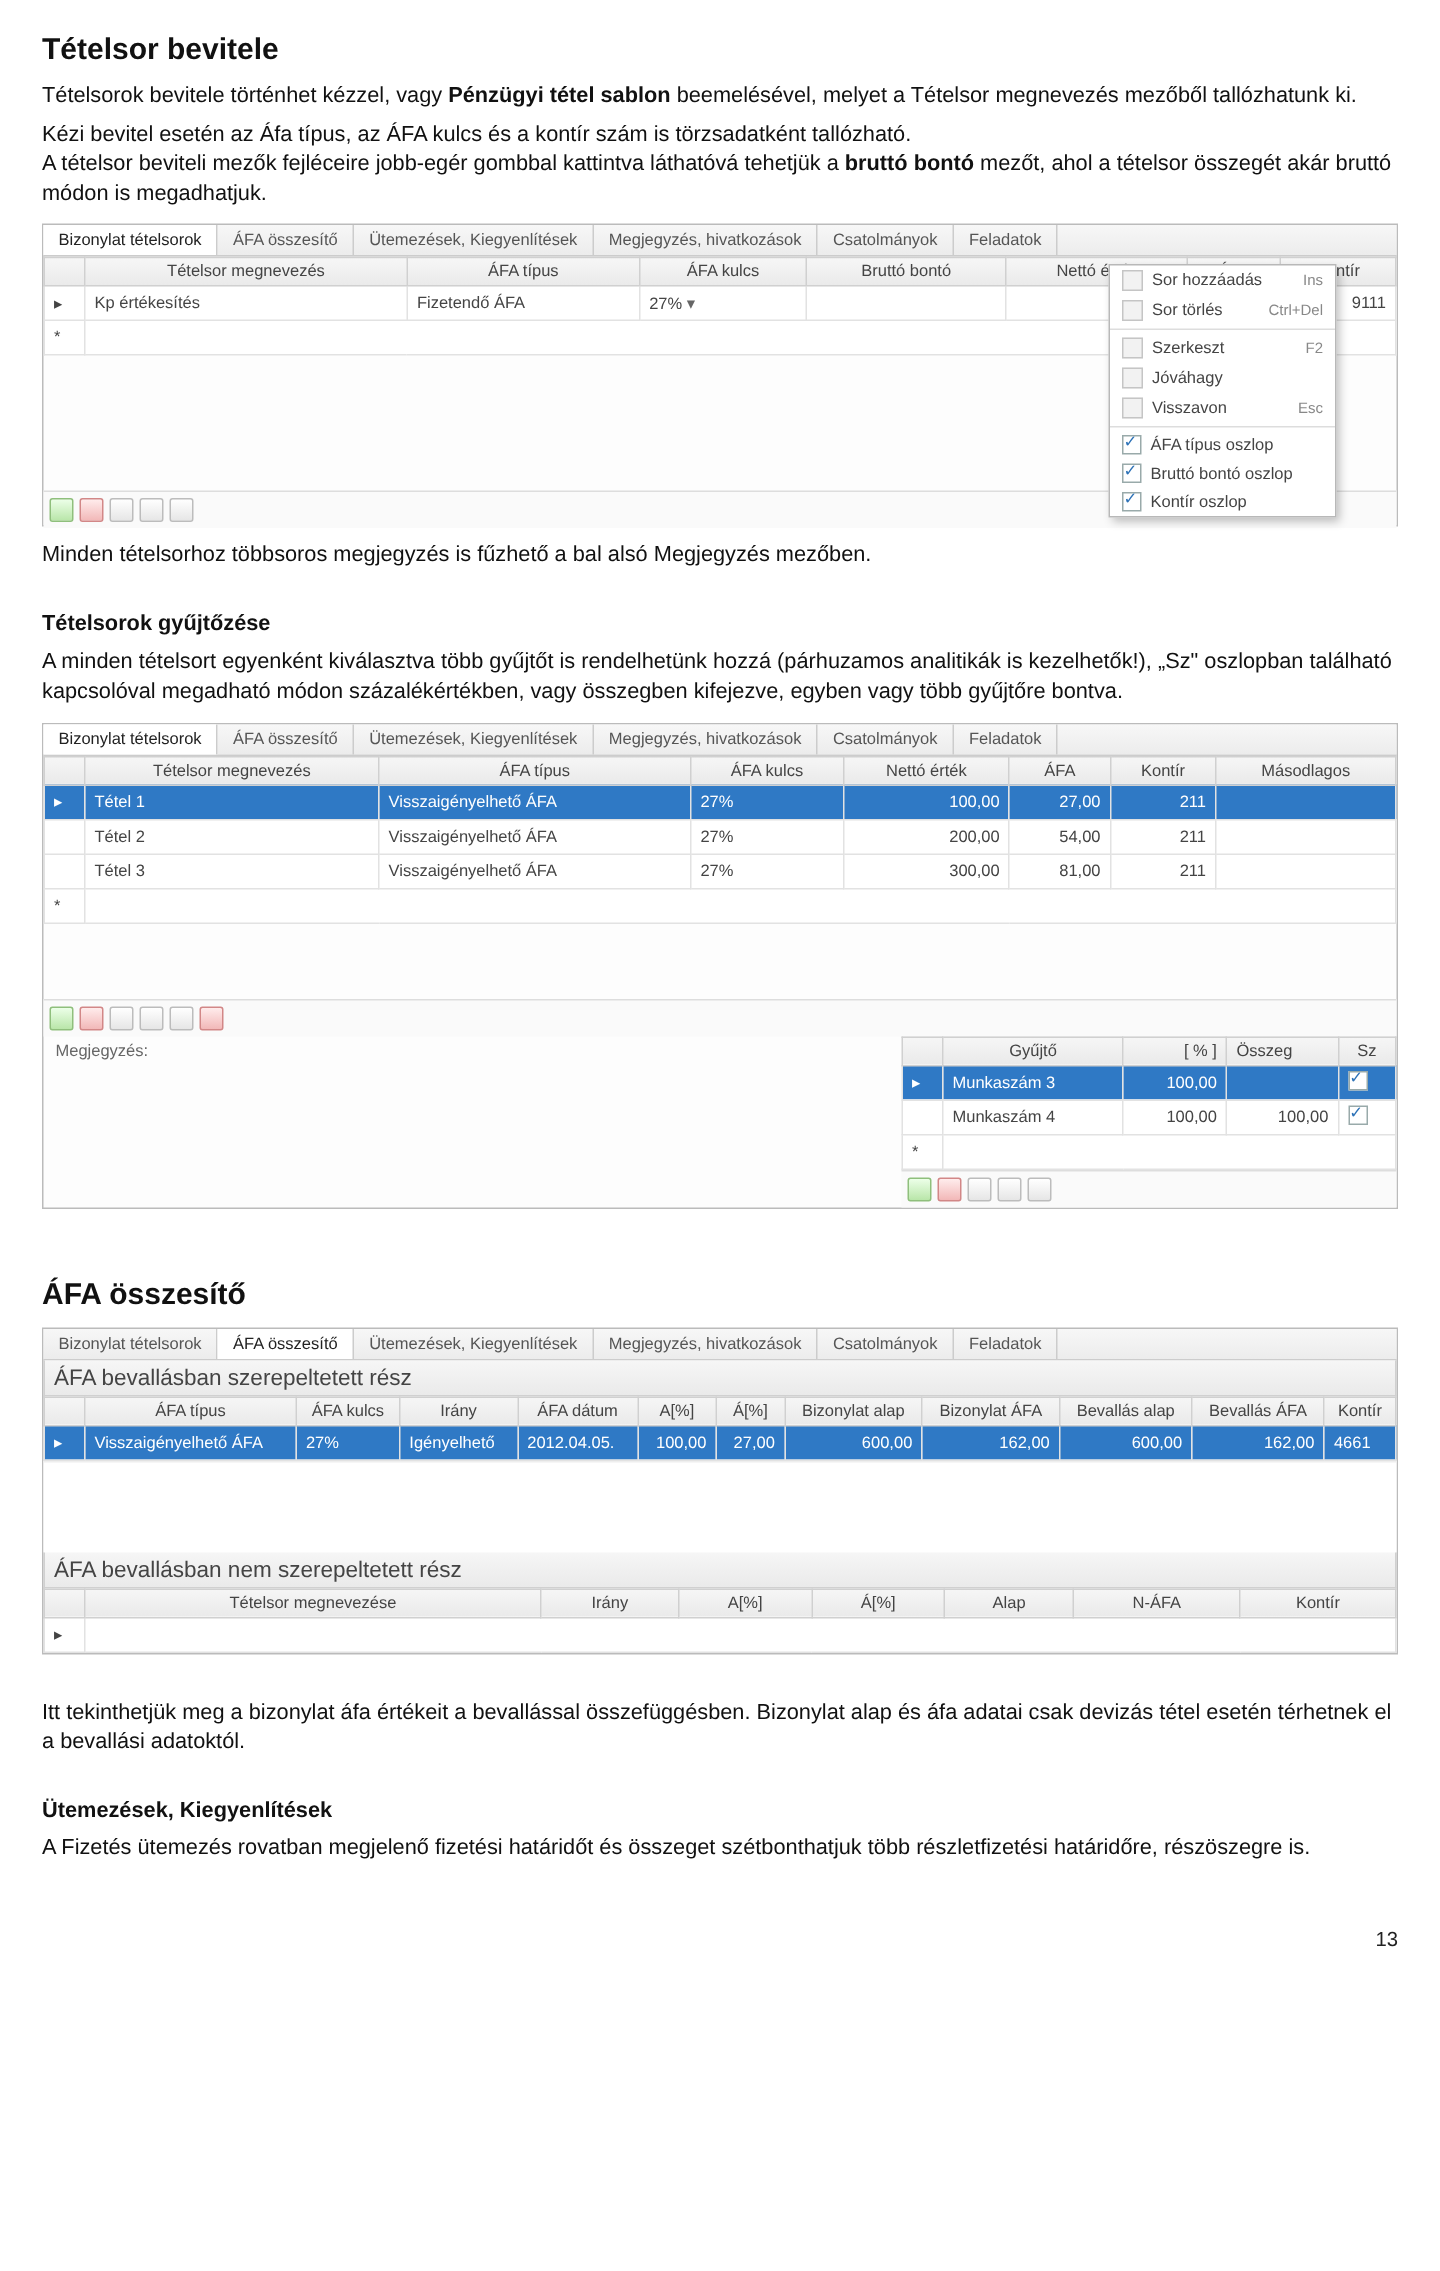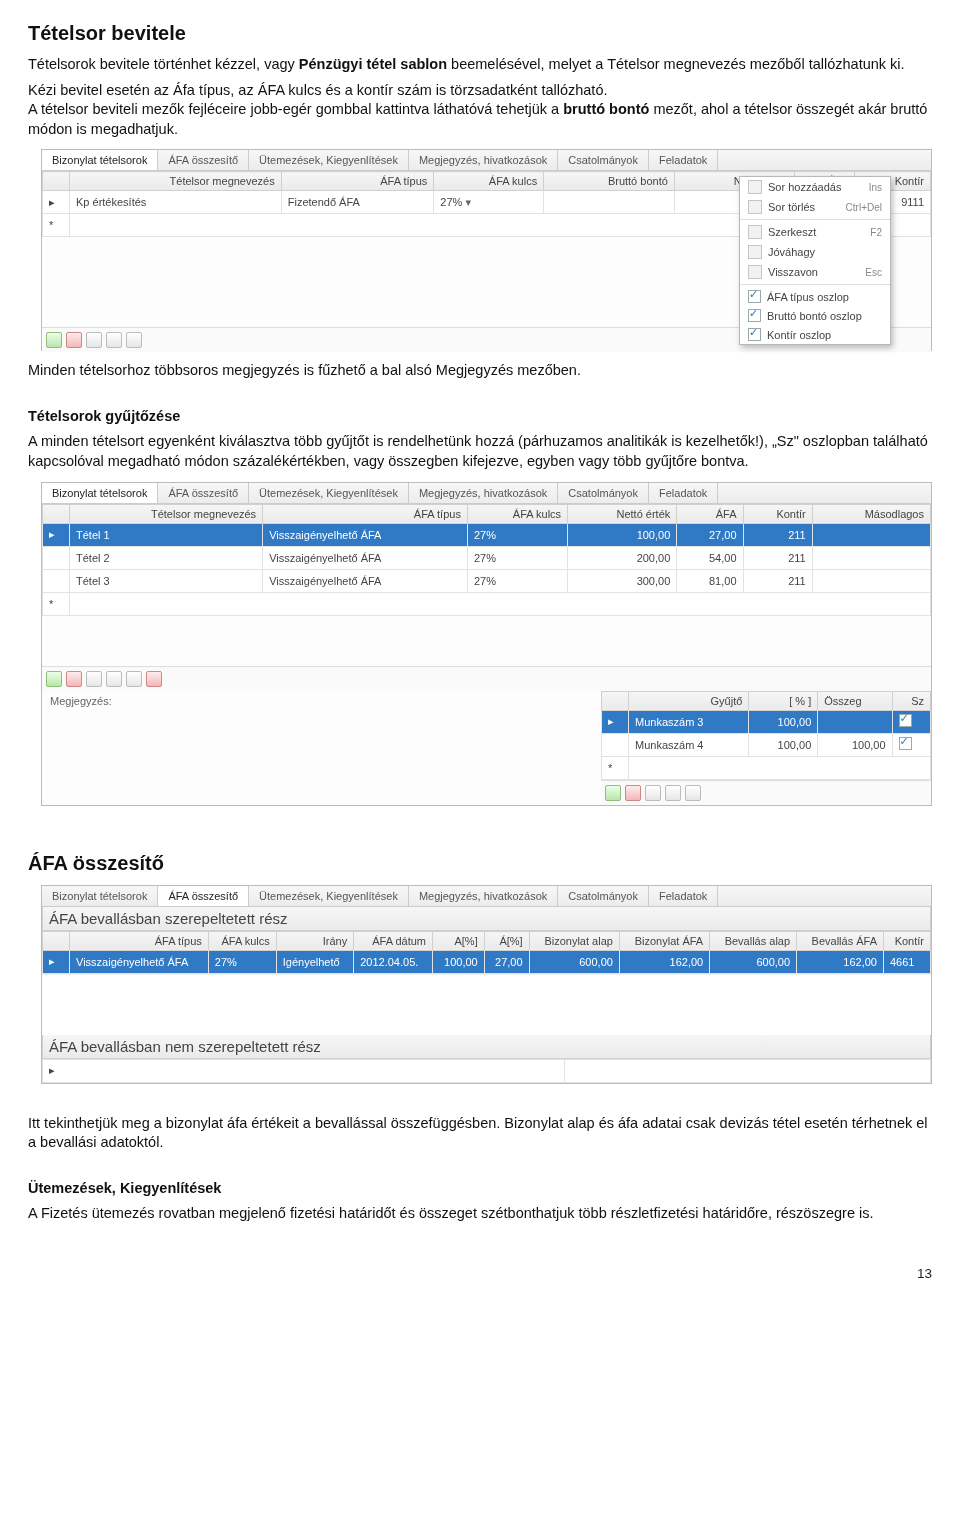--- a/index.html
+++ b/index.html
@@ -1,25 +1,25 @@
 <!DOCTYPE html>
 <html><head>
 <meta charset="utf-8">
 <style>
   body{margin:0;background:#fff;font-family:Tahoma,Verdana,sans-serif;font-size:14px;color:#111;width:960px}
   .page{padding:18px 28px 8px 28px}
   h2{font-size:20px;margin:4px 0 10px 0;font-weight:700}
   p{margin:4px 0 6px 0;line-height:1.35;font-size:14.5px}
   .b{font-weight:700}
-  .shot{border:1px solid #bbb;background:#fdfdfd;font-size:11px;color:#444;margin:10px 0 10px 13px}
+  .shot{border:1px solid #bbb;background:#fdfdfd;font-size:11px;color:#444;margin:10px 0 10px 0}
   .tabs{display:flex;background:linear-gradient(#f7f7f7,#ececec);border-bottom:1px solid #ccc}
   .tab{padding:4px 10px;border-right:1px solid #ccc;color:#555;cursor:default}
   .tab.active{background:#fff;color:#222}
   table.grid{width:100%;border-collapse:collapse;font-size:11px}
-  table.grid th{background:linear-gradient(#f6f6f6,#eaeaea);border:1px solid #d0d0d0;padding:3px 6px;text-align:right;font-weight:400;color:#444}
+  table.grid th{background:linear-gradient(#f6f6f6,#eaeaea);border:1px solid #d0d0d0;padding:3px 6px;text-align:center;font-weight:400;color:#444}
   table.grid td{border:1px solid #e2e2e2;padding:3px 6px;background:#fff;color:#444;height:16px}
   tr.sel td{background:#2f79c5;color:#fff}
   .toolbar{display:flex;gap:4px;padding:4px;border-top:1px solid #ddd;background:#fafafa;align-items:center}
   .tb{width:14px;height:14px;border:1px solid #bcbcbc;border-radius:2px;background:linear-gradient(#fff,#e6e6e6);display:inline-block}
   .tbg{background:linear-gradient(#ecffe8,#b9e6a9);border-color:#8fbf7c}
   .tbr{background:linear-gradient(#ffecec,#f2b8b8);border-color:#d28787}
   .ctx{position:absolute;right:40px;top:26px;width:150px;background:#fff;border:1px solid #b8b8b8;box-shadow:2px 3px 6px rgba(0,0,0,.25);font-size:11px}
   .ctx .ci{display:flex;align-items:center;gap:6px;padding:3px 8px;border-bottom:0}
   .ctx .ci .k{margin-left:auto;color:#888;font-size:10px}
   .ctx .div{border-top:1px solid #ddd;margin:2px 0}
@@ -298,20 +298,30 @@
         <td style="text-align:right">600,00</td>
         <td style="text-align:right">162,00</td>
         <td>4661</td>
       </tr>
     </tbody>
       </table>
     <div style="height:60px;background:#fff;border-top:1px solid #eee"></div>
     <div class="subhdr">ÁFA bevallásban nem szerepeltetett rész</div>
     <table class="grid">
       <tbody>
+          <tr>
+        <th class="stub"></th>
+        <th>Tételsor megnevezése</th>
+        <th>Irány</th>
+        <th>A[%]</th>
+        <th>Á[%]</th>
+        <th>Alap</th>
+        <th>N-ÁFA</th>
+        <th>Kontír</th>
+      </tr>
       <tr>
             <td>▸</td>
             <td colspan="7"></td>
           </tr>
     </tbody>
       </table>
   </div>
 
   <br>
   <p>Itt tekinthetjük meg a bizonylat áfa értékeit a bevallással összefüggésben. Bizonylat alap és áfa adatai csak devizás tétel esetén térhetnek el a bevallási adatoktól.</p>

